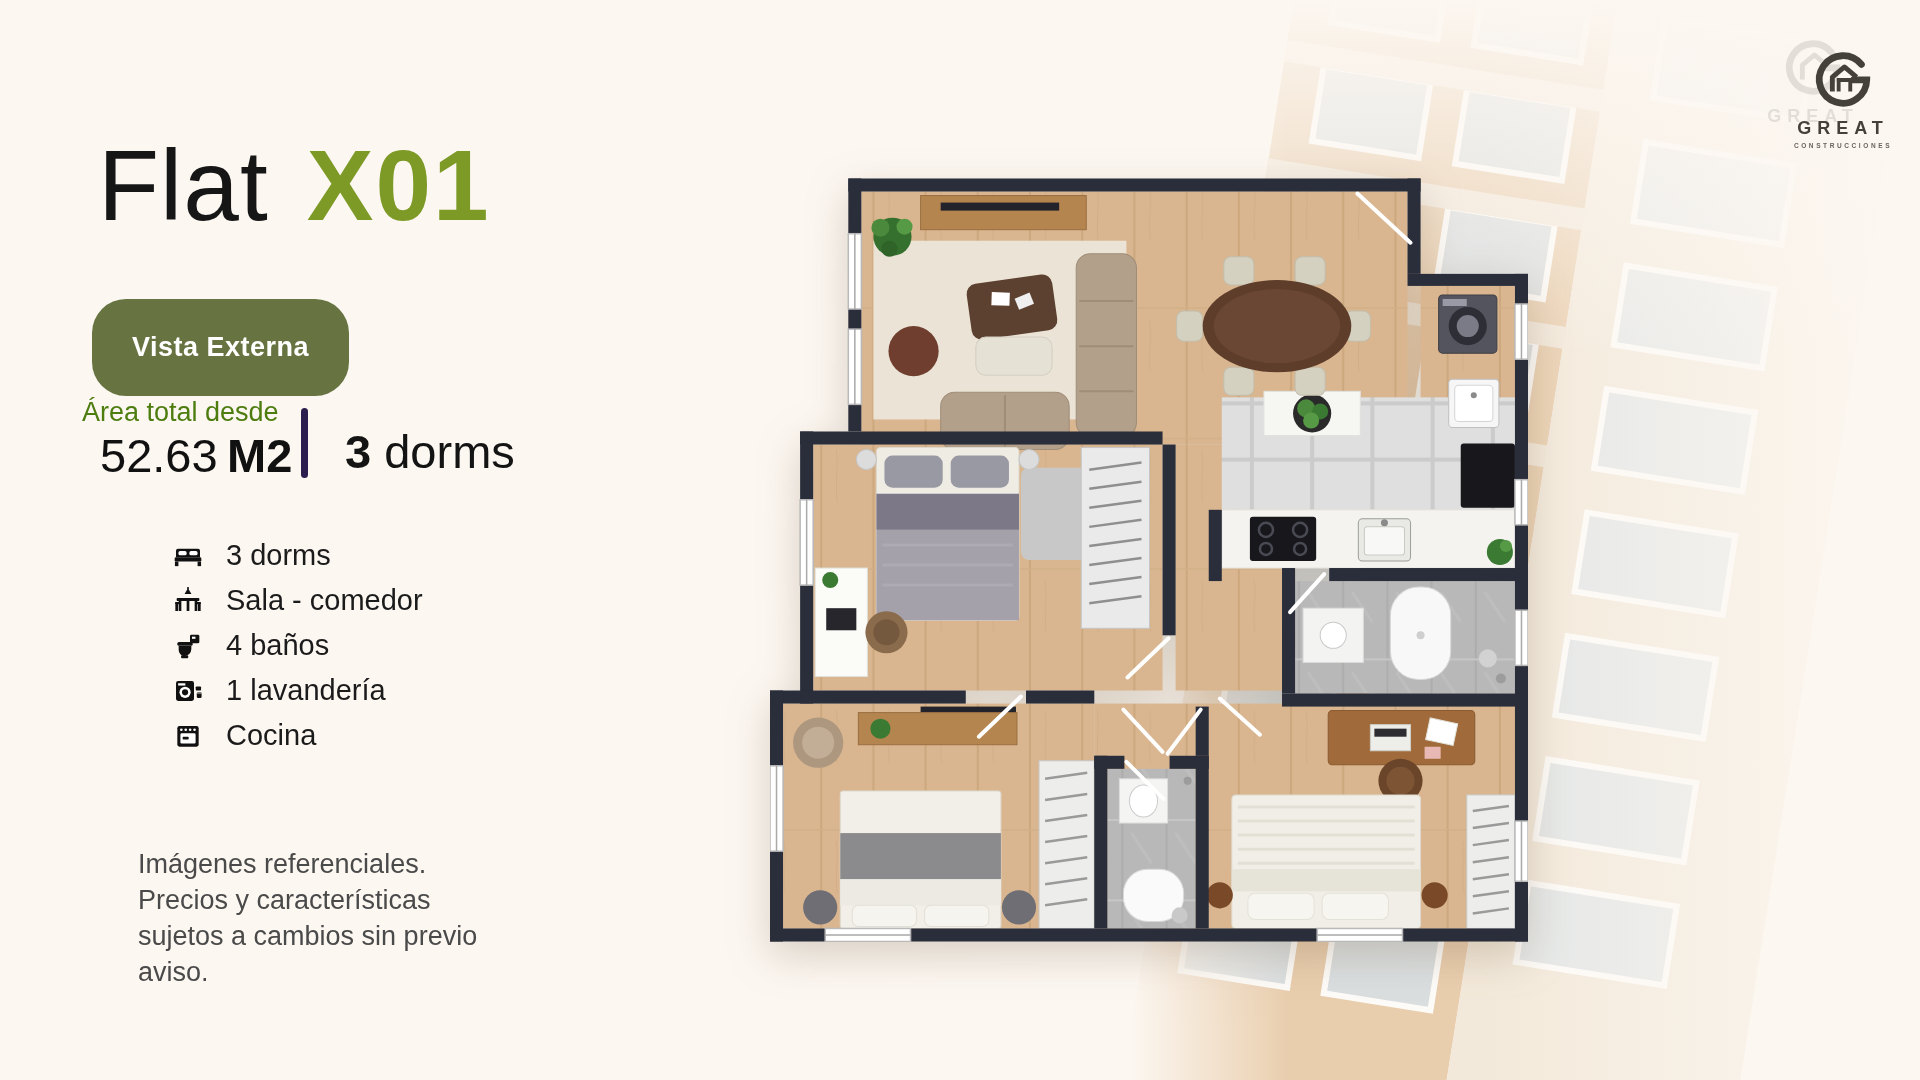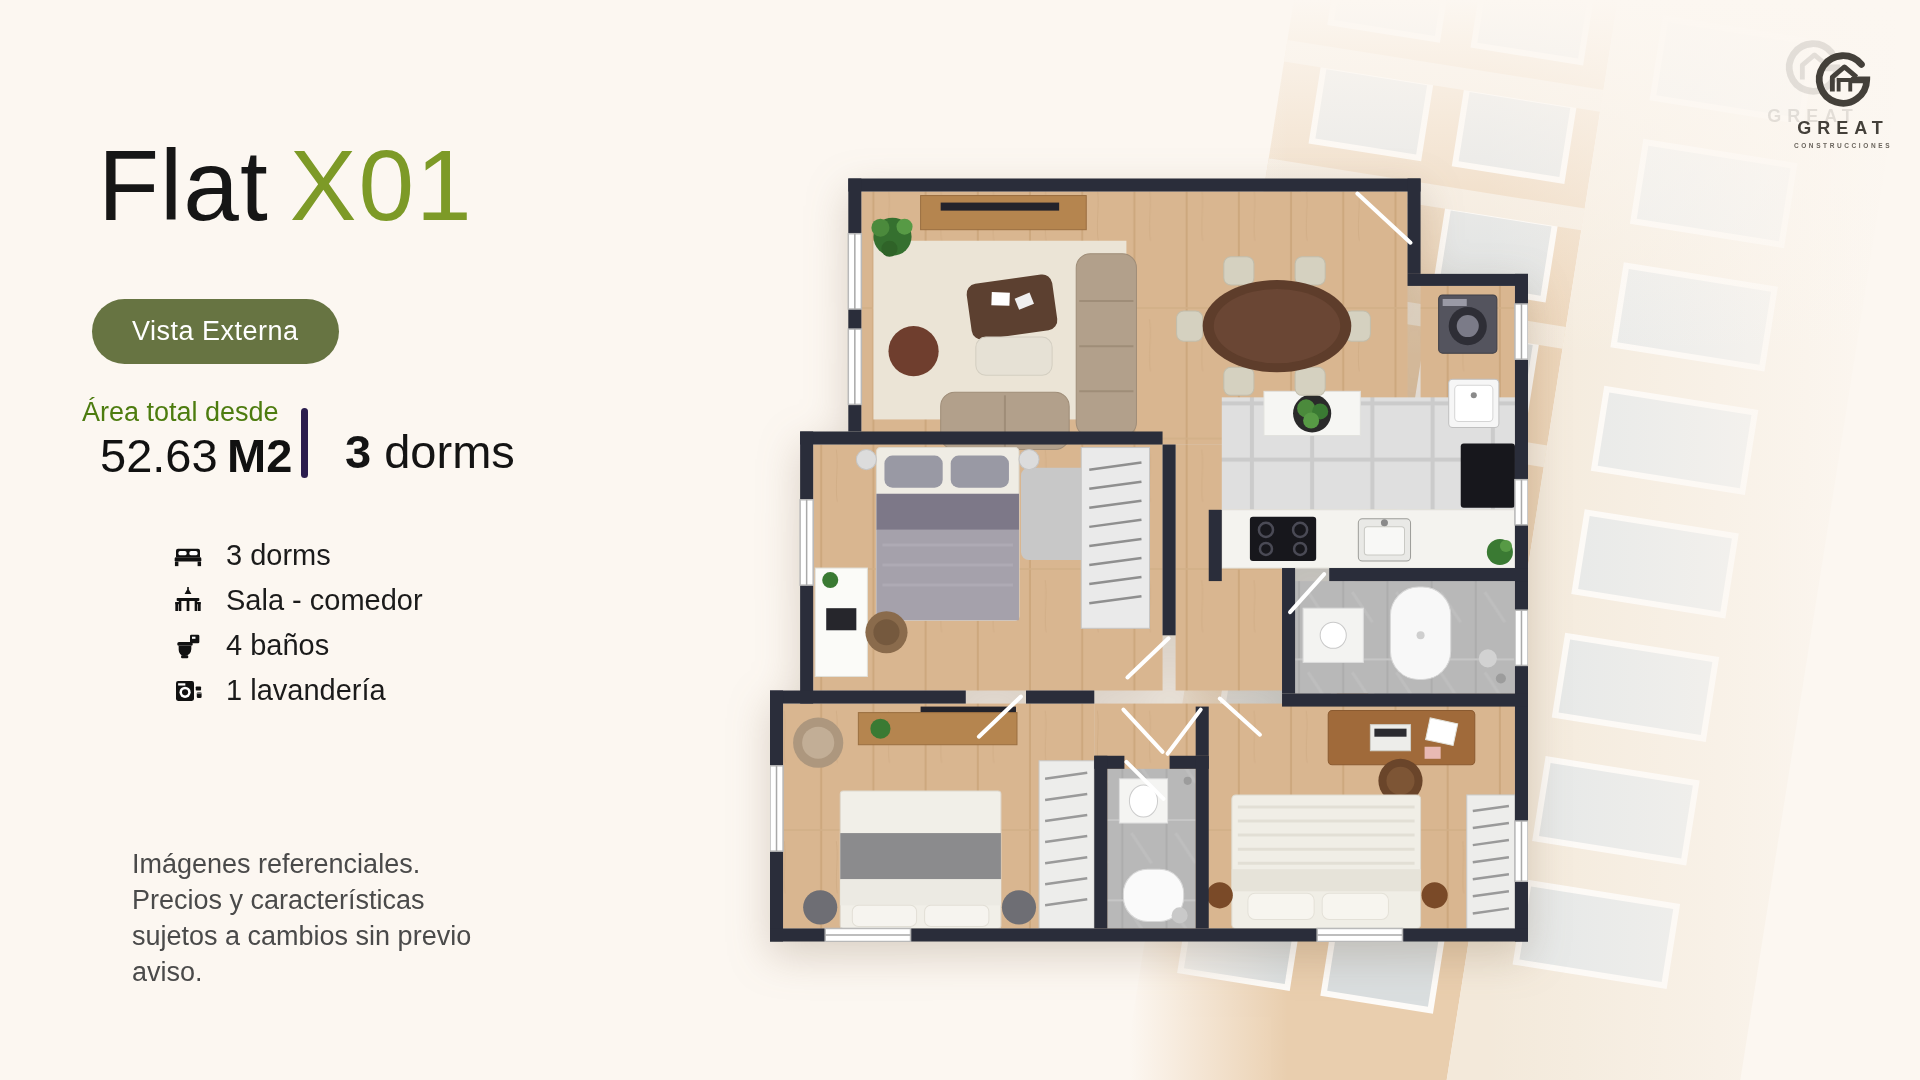--- a/index.html
+++ b/index.html
@@ -4,36 +4,36 @@
 <style>
   html,body{margin:0;padding:0;background:#e8e8e8;}
   .canvas{position:relative;width:1920px;height:1080px;overflow:hidden;
           background:#fcf7f1;font-family:"Liberation Sans",sans-serif;}
   
   .backdrop{position:absolute;left:1130px;top:0;width:790px;height:1080px;z-index:0;}
   
   .info{position:absolute;left:0;top:0;width:700px;height:1080px;z-index:3;}
   .title{position:absolute;left:98px;top:128px;font-size:100px;letter-spacing:1px;
          color:#161616;font-weight:400;white-space:nowrap;}
-  .title .accent{font-weight:400;color:#7d9a27;letter-spacing:2px;}
+  .title .accent{font-weight:700;color:#7d9a27;letter-spacing:2px;margin-left:17px;}
   .badge{position:absolute;left:92px;top:299px;background:#677442;color:#ffffff;
-         font-size:27px;font-weight:400;letter-spacing:.5px;
-         padding:17px 40px;border-radius:34px;}
+         font-size:27px;font-weight:700;letter-spacing:.5px;
+         padding:33px 40px;border-radius:34px;}
   .arealabel{position:absolute;left:82px;top:397px;font-size:27px;color:#4d7c0f;}
   .areavalue{position:absolute;left:100px;top:428px;font-size:47px;color:#111;white-space:nowrap;}
   .areavalue b{font-weight:800;}
   .divider{position:absolute;left:301px;top:408px;width:7px;height:70px;
            background:#2b1d4e;border-radius:4px;}
   .dorms{position:absolute;left:345px;top:424px;font-size:47px;color:#141414;white-space:nowrap;}
   .dorms b{font-weight:800;}
   .features{position:absolute;left:172px;top:533px;}
   .feat{display:flex;align-items:center;height:45px;}
   .feat .ic{width:32px;height:32px;margin-right:22px;flex:0 0 32px;}
   .feat .lbl{font-size:29px;color:#1b1b1b;}
-  .disclaimer{position:absolute;left:132px;top:846px;width:385px;
+  .disclaimer{position:absolute;left:138px;top:846px;width:385px;
               font-size:27px;line-height:36px;color:#4a4a4a;}
   
   .logo{position:absolute;left:1778px;top:48px;width:130px;text-align:center;z-index:3;}
   .logo .mark{width:62px;height:62px;margin:0 auto;}
   .logo .word{font-size:18px;font-weight:700;letter-spacing:6px;color:#44403a;margin-top:4px;}
   .logo .tag{font-size:6.5px;font-weight:700;letter-spacing:2.6px;color:#6a645c;margin-top:3px;}
   .ghost{position:absolute;left:-30px;top:-12px;opacity:.13;width:130px;text-align:center;}
   
   .plan{position:absolute;left:770px;top:178px;width:758px;height:764px;z-index:2;
         filter:drop-shadow(0 14px 20px rgba(115,90,65,.25));}
@@ -160,20 +160,32 @@
         <rect x="3" y="4.5" width="13.5" height="15" rx="1.6"></rect>
         <rect x="4.6" y="6.2" width="5.4" height="1.7" fill="#fff"></rect>
         <circle cx="9.8" cy="13" r="4.2" fill="#fff"></circle>
             <circle cx="9.8" cy="13" r="2.3"></circle>
         <rect x="17.8" y="8.6" width="4" height="3" rx="0.6"></rect>
         <rect x="18.6" y="13" width="3.6" height="4.2" rx="0.9"></rect>
         <rect x="18.6" y="13" width="3.6" height="1.3" fill="#fff" opacity="0.4"></rect>
       </svg>
       <span class="lbl">1 lavandería</span>
     </div>
+    <div class="feat">
+      <svg class="ic" viewBox="0 0 24 24" fill="#111">
+        <rect x="4" y="4.5" width="16" height="15.5" rx="1.6"></rect>
+        <circle cx="7" cy="7.3" r="1" fill="#fff"></circle>
+            <circle cx="10.3" cy="7.3" r="1" fill="#fff"></circle>
+        <circle cx="13.6" cy="7.3" r="1" fill="#fff"></circle>
+            <circle cx="16.9" cy="7.3" r="1" fill="#fff"></circle>
+        <rect x="6.3" y="10" width="11.4" height="7.6" rx="1" fill="#fff"></rect>
+        <rect x="8" y="12.6" width="4.5" height="2" rx="0.5"></rect>
+      </svg>
+      <span class="lbl">Cocina</span>
+    </div>
   </div>
 
   <div class="disclaimer">Imágenes referenciales. Precios y características sujetos a cambios sin previo aviso.</div>
 </div>
 
 <div class="logo">
   <div class="ghost">
     <svg class="mark" viewBox="0 0 64 64" fill="none" stroke="#44403a">
       <path d="M51 17 A24.5 24.5 0 1 0 56.5 33 L43 33" stroke-width="7" stroke-linecap="round"></path>
       <path d="M21 45 V30 L33.5 19.5 L46 30" stroke-width="5" stroke-linejoin="round"></path>

